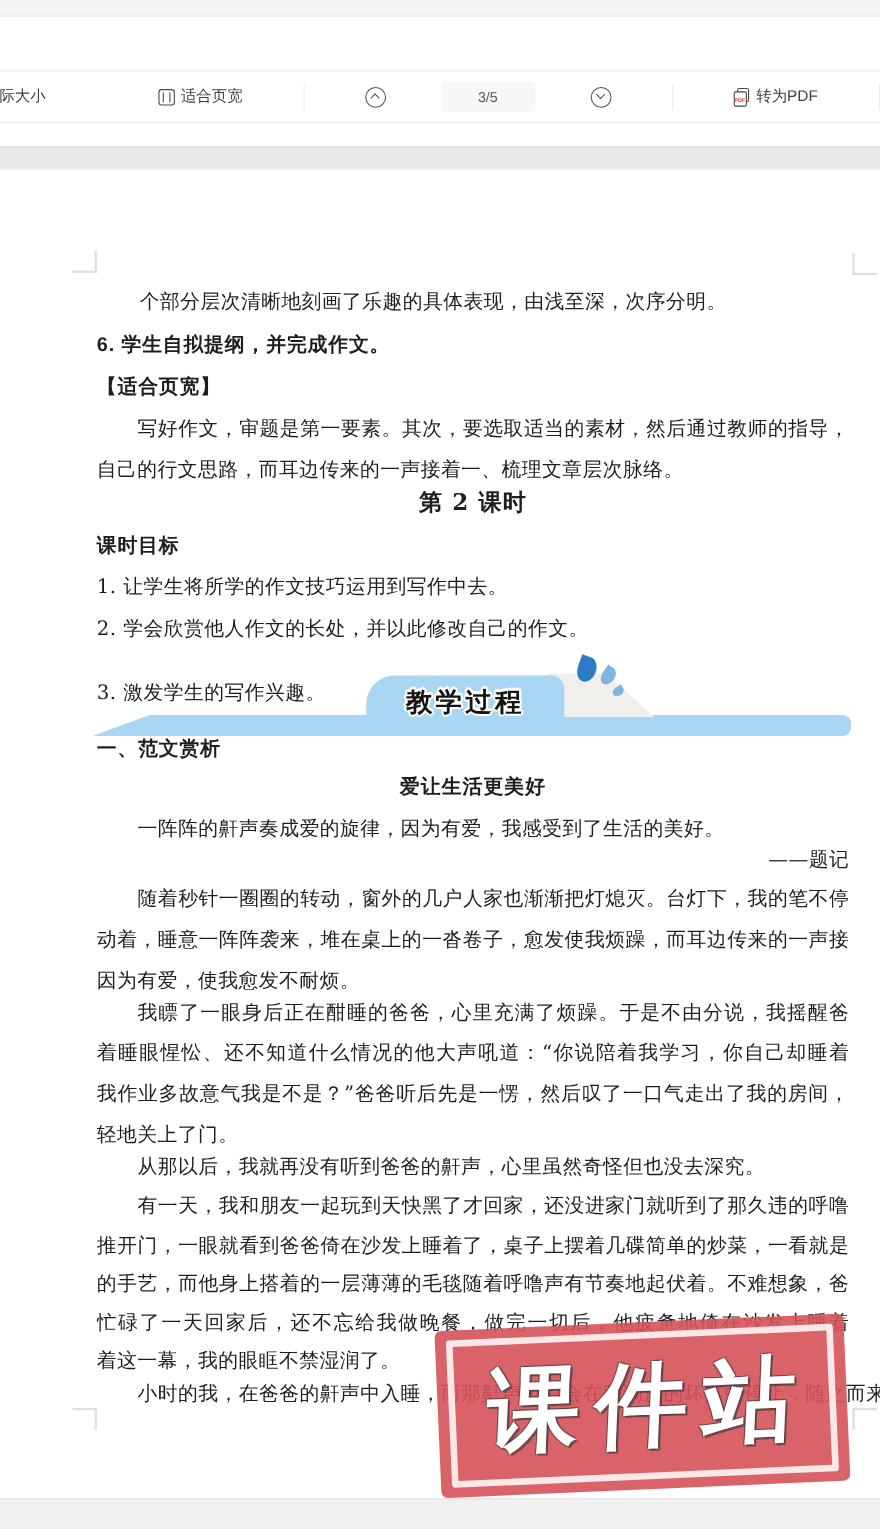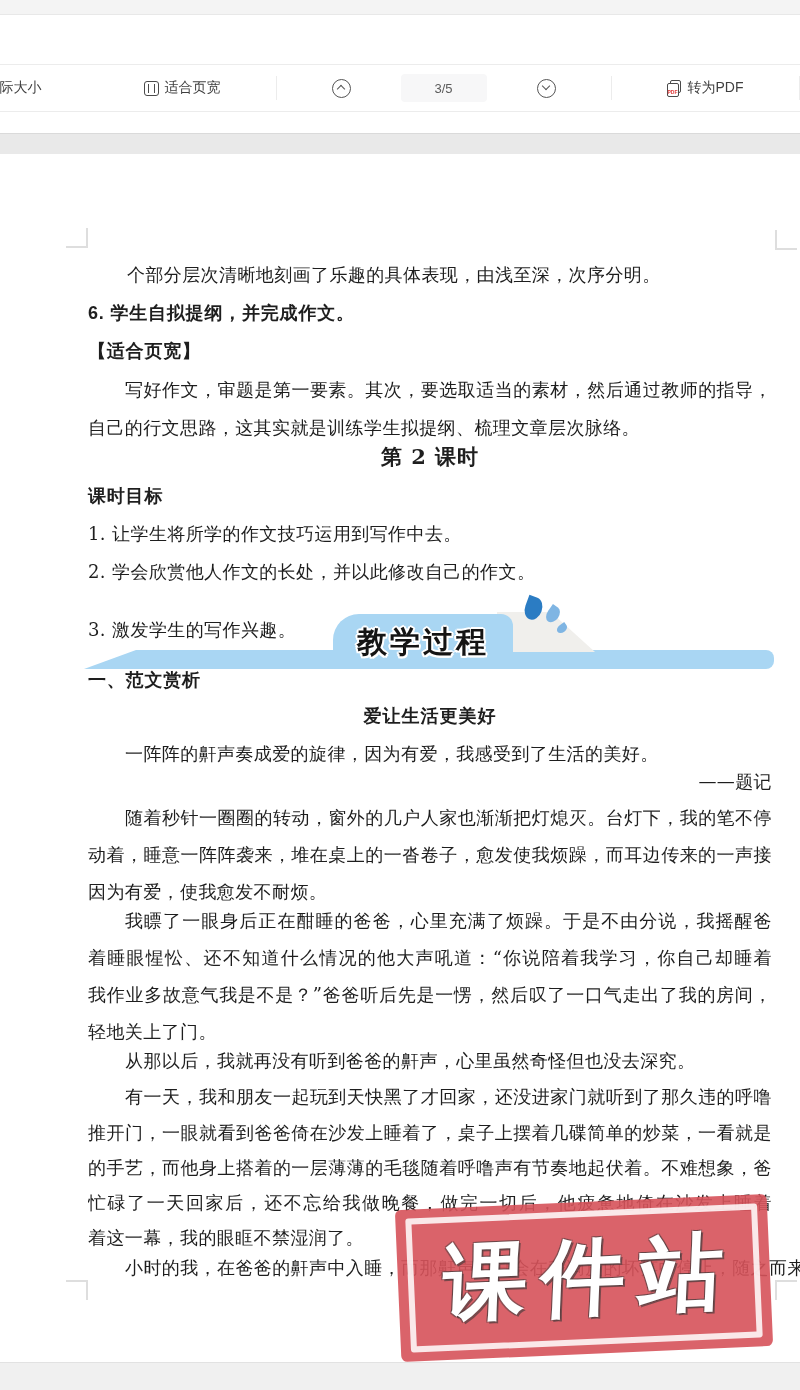--- a/index.html
+++ b/index.html
@@ -52,21 +52,21 @@
   .doc-line.cb{font-weight:bold;font-family:Liberation Mono, monospace;text-align:center;letter-spacing:1px;}
   .doc-line.title{font-weight:bold;font-size:21px;text-align:center;letter-spacing:1px;}
   .doc-line.r{text-align:right;}
   
   .banner-bar{position:absolute;left:84px;top:650px;width:690px;height:19px;background:#a9d6f3;
     clip-path:polygon(52px 0,100% 0,100% 100%,0 100%);border-radius:0 8px 8px 0;}
   .banner-gray{position:absolute;left:497px;top:612px;width:98px;height:40px;background:#f0efec;
     clip-path:polygon(0 0,55% 0,100% 100%,0 100%);}
   .banner-tab{position:absolute;left:333px;top:614px;width:180px;height:38px;background:#a9d6f3;border-radius:26px 12px 0 0;}
   .banner-title{position:absolute;left:333px;top:622px;width:180px;text-align:center;
-    font-size:30px;font-weight:bold;color:#141414;font-family:"Liberation Sans",sans-serif;letter-spacing:3px;
+    font-size:24px;font-weight:bold;color:#141414;font-family:"Liberation Sans",sans-serif;letter-spacing:3px;
     text-shadow:-2px 0 0 #fff,2px 0 0 #fff,0 -2px 0 #fff,0 2px 0 #fff,-1.5px -1.5px 0 #fff,1.5px -1.5px 0 #fff,-1.5px 1.5px 0 #fff,1.5px 1.5px 0 #fff;}
   .drop{position:absolute;border-radius:0 50% 50% 50%;}
   .drop1{left:525px;top:597px;width:17px;height:23px;background:#2b7cc3;transform:rotate(20deg);}
   .drop2{left:547px;top:606px;width:12px;height:17px;background:#7fb5e3;transform:rotate(35deg);}
   .drop3{left:558px;top:623px;width:8px;height:11px;background:#7fb5e3;transform:rotate(55deg);}
   
   .stamp{position:absolute;left:398px;top:1202px;width:372px;height:152px;transform:rotate(-2.5deg);
     background:rgba(214,82,90,0.90);border-radius:6px;z-index:6;}
   .stamp-border{position:absolute;left:10px;top:9px;right:10px;bottom:9px;border:6px solid rgba(255,255,255,0.85);border-radius:3px;}
   .stamp-text{position:absolute;left:0;top:0;width:100%;height:100%;display:flex;align-items:center;justify-content:center;
@@ -131,21 +131,21 @@
 <div class="mark tl"></div>
 <div class="mark tr"></div>
 <div class="mark bl"></div>
 <div class="mark br"></div>
 
 <div>
     <div class="doc-line" style="top: 263px; margin-left: 39px;">个部分层次清晰地刻画了乐趣的具体表现，由浅至深，次序分明。</div>
     <div class="doc-line b" style="top: 301px;">6. 学生自拟提纲，并完成作文。</div>
     <div class="doc-line b" style="top: 339px;">【适合页宽】</div>
     <div class="doc-line i fill" style="top: 378px;">写好作文，审题是第一要素。其次，要选取适当的素材，然后通过教师的指导，明确</div>
-    <div class="doc-line" style="top: 416px;">自己的行文思路，这其实就是训练学生拟提纲、梳理文章层次脉络。</div>
+    <div class="doc-line" style="top: 416px;">自己的行文思路，而耳边传来的一声接着一、梳理文章层次脉络。</div>
     <div class="doc-line title" style="top: 445px;">第 2 课时</div>
     <div class="doc-line b" style="top: 484px;">课时目标</div>
     <div class="doc-line" style="top: 522px;">1. 让学生将所学的作文技巧运用到写作中去。</div>
     <div class="doc-line" style="top: 560px;">2. 学会欣赏他人作文的长处，并以此修改自己的作文。</div>
     <div class="doc-line" style="top: 574px; margin-top: 44px;">3. 激发学生的写作兴趣。</div>
     <div class="doc-line b" style="top: 668px;">一、范文赏析</div>
     <div class="doc-line cb" style="top: 705px;">爱让生活更美好</div>
     <div class="doc-line i" style="top: 742px;">一阵阵的鼾声奏成爱的旋律，因为有爱，我感受到了生活的美好。</div>
     <div class="doc-line r" style="top: 770px;">——题记</div>
     <div class="doc-line i fill" style="top: 806px;">随着秒针一圈圈的转动，窗外的几户人家也渐渐把灯熄灭。台灯下，我的笔不停地挥</div>

